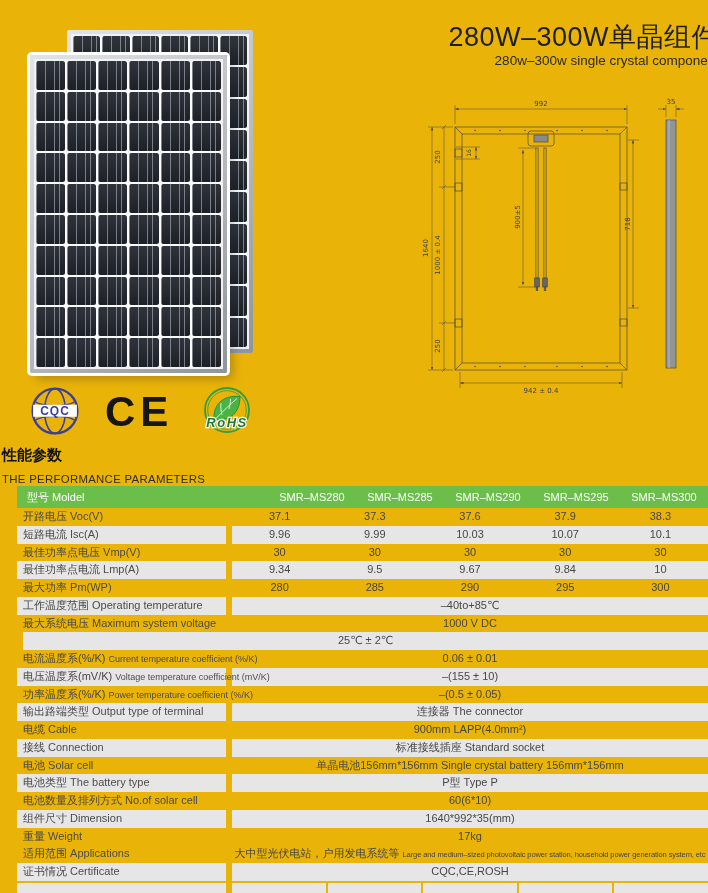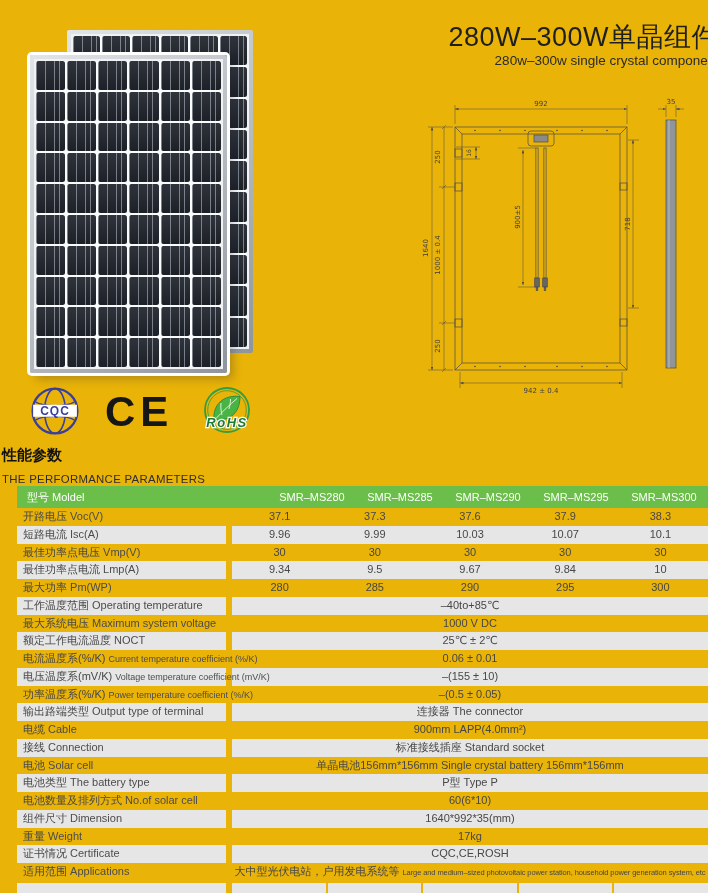--- a/index.html
+++ b/index.html
@@ -388,21 +388,20 @@
             <div class="merged"><span>–40to+85℃</span></div>
           </div>
         </div>
         <div class="trow">
           <div class="lbl"><span class="lbl-cn">最大系统电压</span> <span class="lbl-en">Maximum system voltage</span></div>
           <div class="vals">
             <div class="merged"><span>1000 V DC</span></div>
           </div>
         </div>
         <div class="trow gray">
-          <div class="lbl"><span class="lbl-cn">额定工作电流温度</span> <span class="lbl-en">NOCT</span></div>
           <div class="vals">
             <div class="merged"><span>25℃ ± 2℃</span></div>
           </div>
         </div>
         <div class="trow">
           <div class="lbl"><span class="lbl-cn">电流温度系(%/K)</span> <span class="lbl-en small">Current temperature coefficient (%/K)</span></div>
           <div class="vals">
             <div class="merged"><span>0.06 ± 0.01</span></div>
           </div>
         </div>
@@ -459,30 +458,30 @@
           <div class="vals">
             <div class="merged"><span>1640*992*35(mm)</span></div>
           </div>
         </div>
         <div class="trow">
           <div class="lbl"><span class="lbl-cn">重量</span> <span class="lbl-en">Weight</span></div>
           <div class="vals">
             <div class="merged"><span>17kg</span></div>
           </div>
         </div>
+        <div class="trow">
+          <div class="lbl"><span class="lbl-cn">适用范围</span> <span class="lbl-en">Applications</span></div>
+          <div class="vals">
+            <div class="merged"><span>大中型光伏电站，户用发电系统等</span> <span class="val-en small">Large and medium–sized photovoltaic power station, household power generation system, etc</span></div>
+          </div>
+        </div>
         <div class="trow gray">
           <div class="lbl"><span class="lbl-cn">证书情况</span> <span class="lbl-en">Certificate</span></div>
           <div class="vals">
             <div class="merged"><span>CQC,CE,ROSH</span></div>
-          </div>
-        </div>
-        <div class="trow">
-          <div class="lbl"><span class="lbl-cn">适用范围</span> <span class="lbl-en">Applications</span></div>
-          <div class="vals">
-            <div class="merged"><span>大中型光伏电站，户用发电系统等</span> <span class="val-en small">Large and medium–sized photovoltaic power station, household power generation system, etc</span></div>
           </div>
         </div>
       </div>
     <div class="tfoot">
       <div class="f0"></div>
       <div class="fv">
         <div></div>
         <div></div>
         <div></div>
         <div></div>

